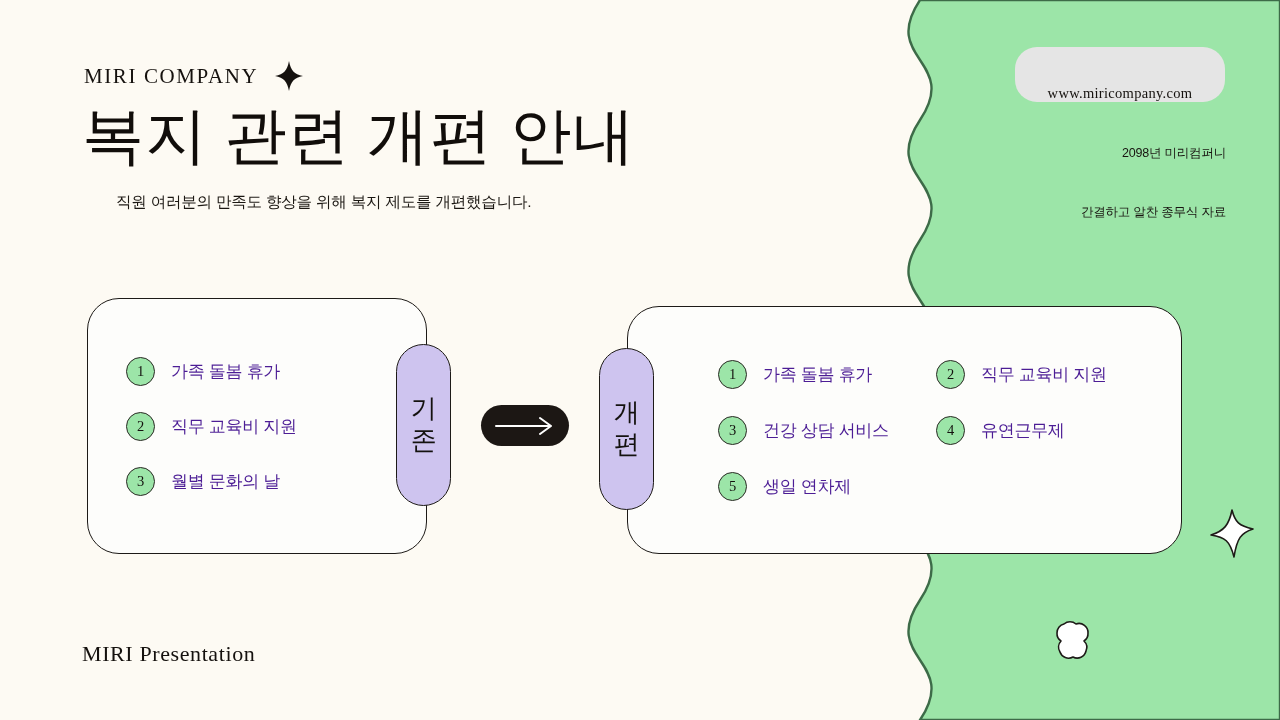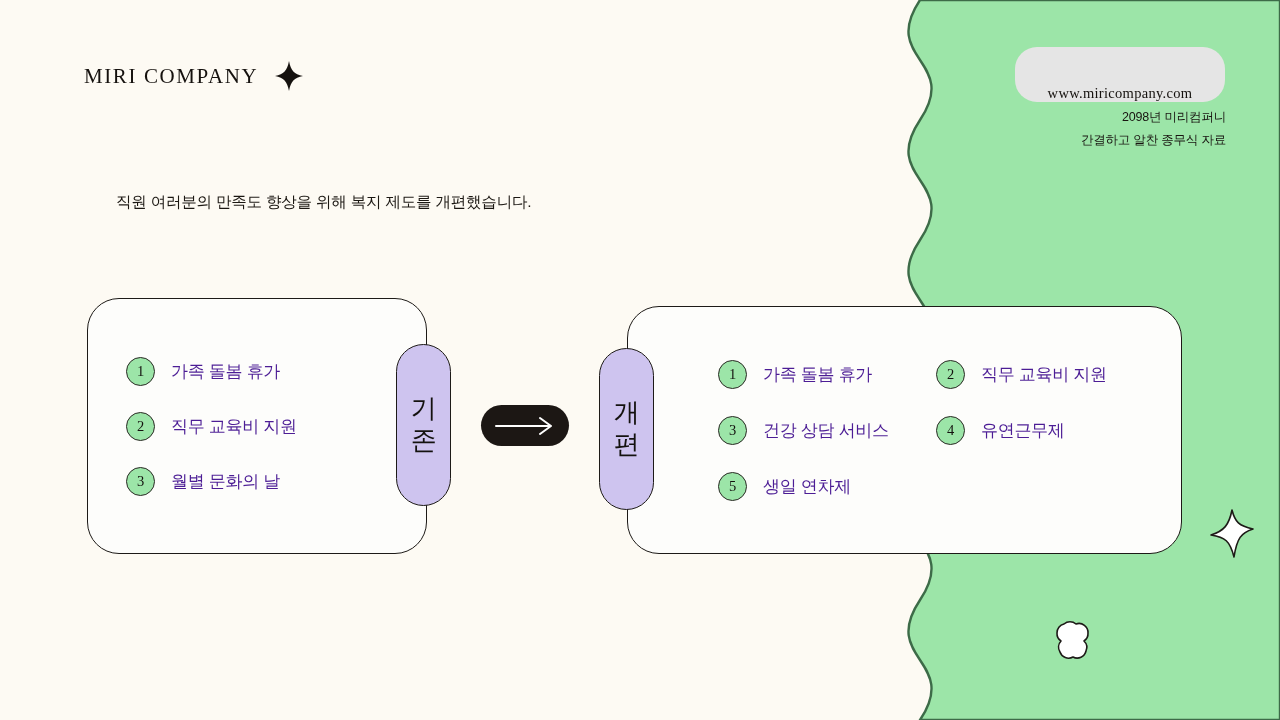--- a/index.html
+++ b/index.html
@@ -78,20 +78,21 @@
   }
   .meta-lines {
     position:absolute; left:1000px; top:106px;
     width:226px; text-align:right;
     z-index:5;
   }
   .meta-lines div {
     font-size:12.5px; color:#181410;
     line-height:1.85; letter-spacing:-0.2px;
     white-space:nowrap;
+    margin-top:36px;
   }
 
   
   .card {
     position:absolute;
     background:#fdfdfb;
     border:1.6px solid #1d1a17;
     border-radius:32px;
     z-index:3;
   }
@@ -205,20 +206,21 @@
   </div>
 
   <div class="brand-row">
     <span class="brand-name">MIRI COMPANY</span>
     <svg class="sparkle-icon" width="30" height="32" viewBox="0 0 30 32" xmlns="http://www.w3.org/2000/svg">
       <path d="M15 1 C17 11, 20 14, 29 16 C20 18, 17 21, 15 31
                C13 21, 10 18, 1 16 C10 14, 13 11, 15 1 Z" fill="#15110e"></path>
     </svg>
   </div>
 
+  <h1 class="headline">복지 관련 개편 안내</h1>
   <p class="subhead">직원 여러분의 만족도 향상을 위해 복지 제도를 개편했습니다.</p>
 
   <div class="url-pill">
     <span>www.miricompany.com</span>
   </div>
   <div class="meta-lines">
     <div>2098년 미리컴퍼니</div>
     <div>간결하고 알찬 종무식 자료</div>
   </div>
 
@@ -270,14 +272,15 @@
   <div class="vtab vtab-right">
     <span>개편</span>
   </div>
 
   <div class="arrow-pill">
     <svg width="62" height="20" viewBox="0 0 62 20" xmlns="http://www.w3.org/2000/svg">
       <path d="M2 10 H56 M46 2 L57 10 L46 18" fill="none" stroke="#ffffff" stroke-width="2" stroke-linecap="round" stroke-linejoin="round"></path>
     </svg>
   </div>
 
+  <div class="footer">MIRI Presentation</div>
 
 </div>
 
 </body></html>

